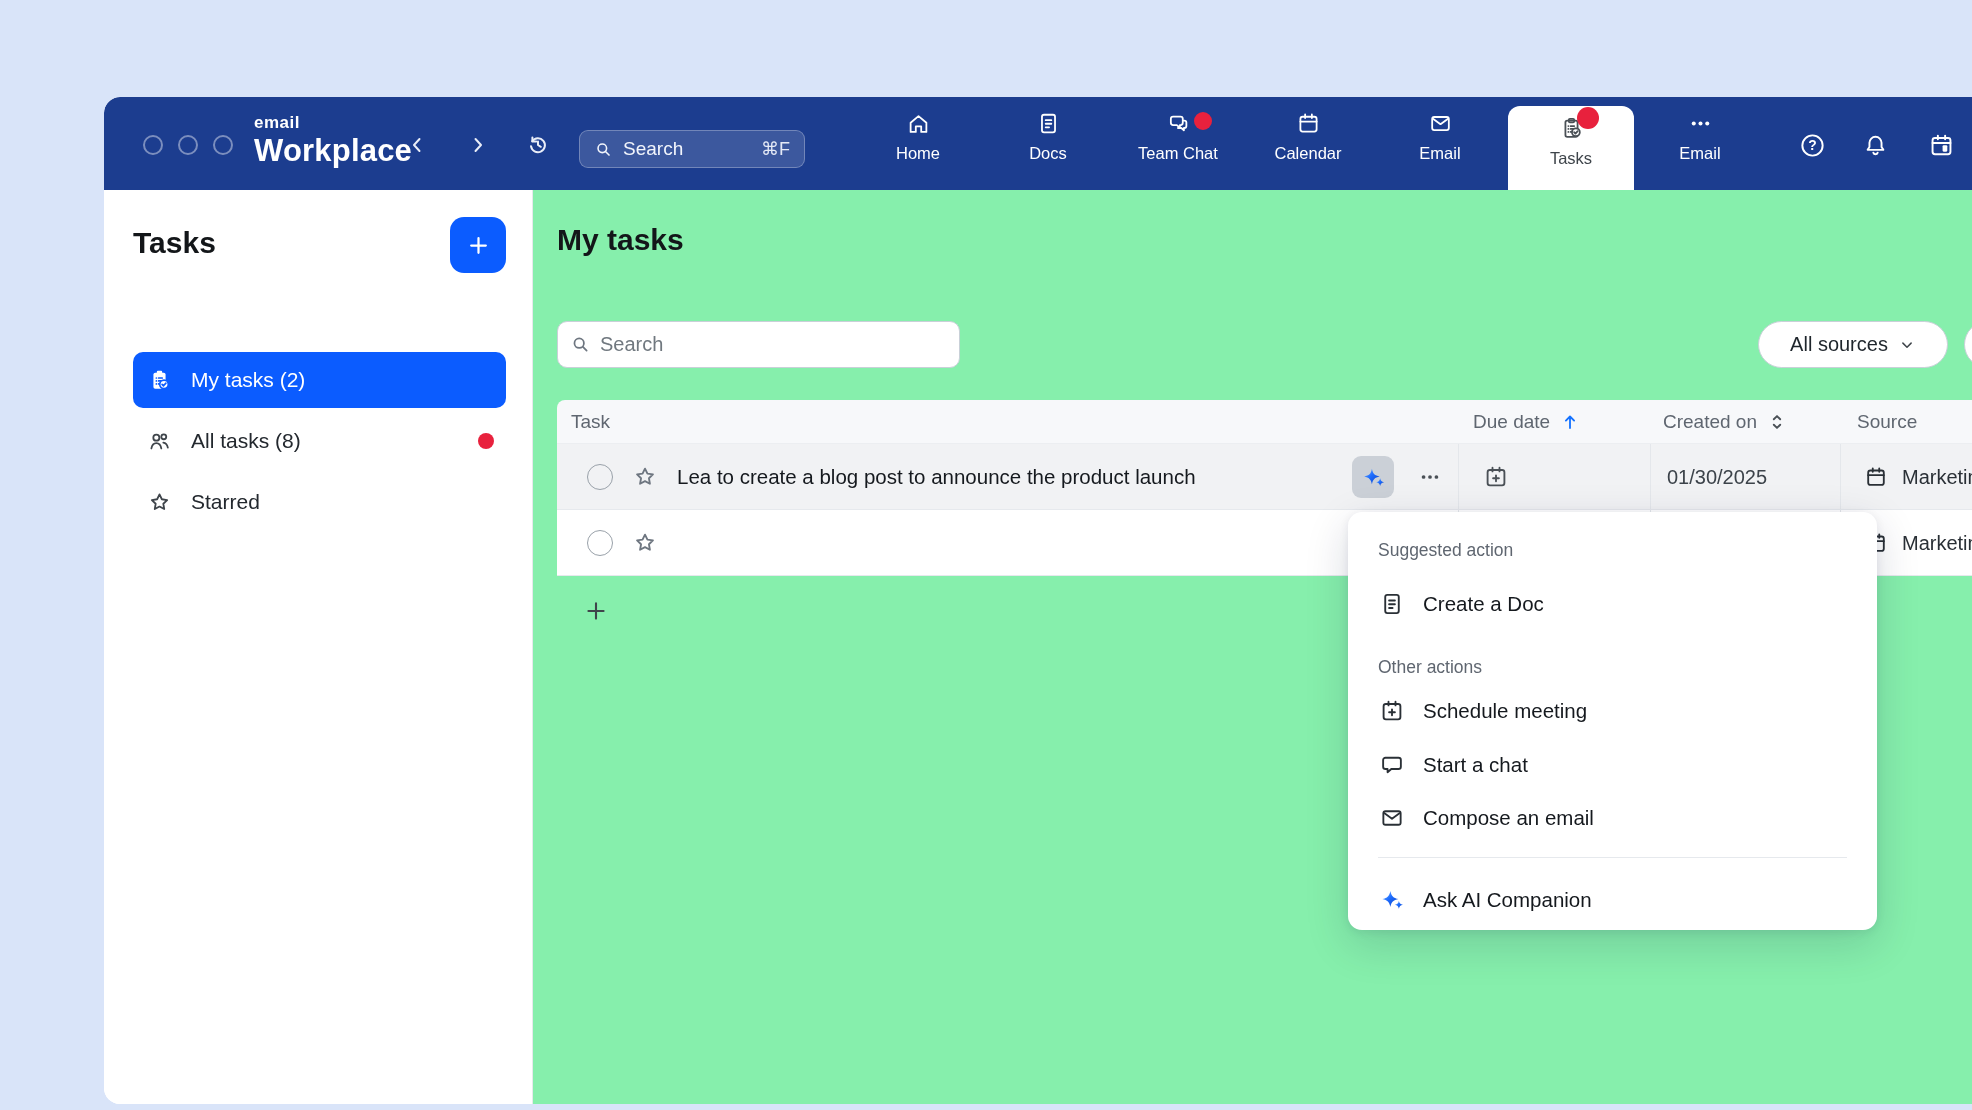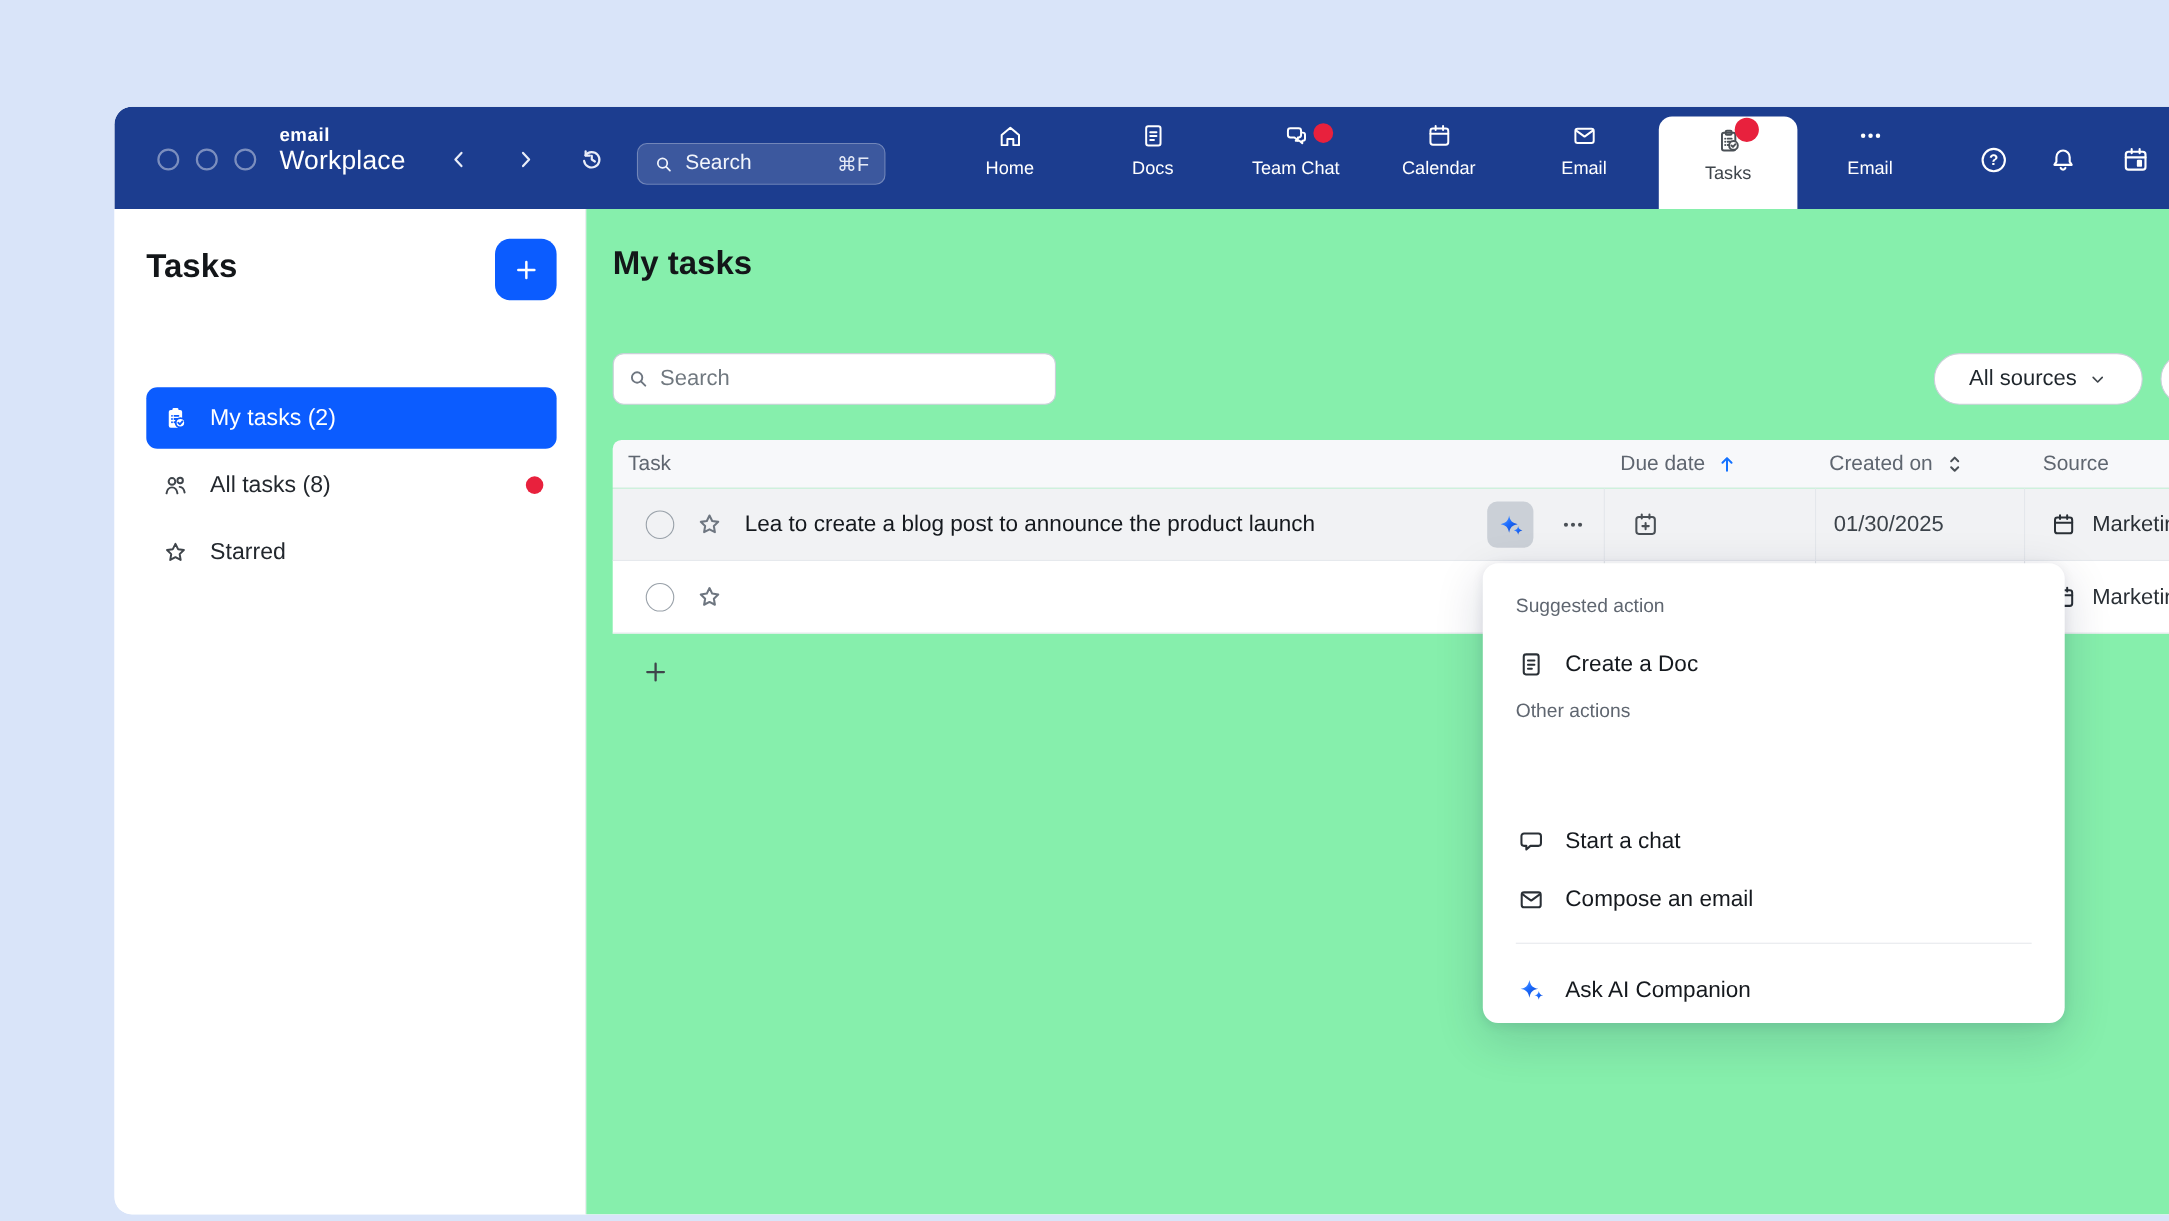--- a/index.html
+++ b/index.html
@@ -12,21 +12,21 @@
   }
   .window {
     position:absolute; left:104px; top:97px; width:1868px; height:1007px;
     background:#fff; border-radius:16px 0 0 16px; overflow:hidden;
   }
   
   .navbar { position:absolute; left:0; top:0; width:1868px; height:93px; background:#1C3D8F; border-radius:16px 0 0 0; }
   .tl-dot { position:absolute; top:38px; width:20px; height:20px; border-radius:50%; border:2px solid rgba(255,255,255,.42); }
   .logo { position:absolute; left:150px; top:17px; color:#fff; line-height:1; }
   .logo .zm { font-size:17px; font-weight:700; letter-spacing:.5px; }
-  .logo .wp { font-size:24px; font-weight:400; margin-top:4px; letter-spacing:.2px; }
+  .logo .wp { font-size:31px; font-weight:700; margin-top:4px; letter-spacing:.2px; }
   .nav-ctl { position:absolute; top:33px; width:30px; height:30px; display:flex; align-items:center; justify-content:center; }
   .nav-ctl svg { width:24px; height:24px; stroke:#E9EDF8; fill:none; stroke-width:2; stroke-linecap:round; stroke-linejoin:round; }
   .searchpill {
     position:absolute; left:475px; top:33px; width:226px; height:38px;
     background:rgba(255,255,255,.14); border:1px solid rgba(255,255,255,.28);
     border-radius:9px; display:flex; align-items:center; padding:0 14px; gap:10px;
     color:#F2F5FC; font-size:19px;
   }
   .searchpill svg { width:19px; height:19px; stroke:#F2F5FC; fill:none; stroke-width:2; stroke-linecap:round; }
   .searchpill .sc { margin-left:auto; font-size:18px; color:#E4E9F6; }
@@ -381,22 +381,29 @@
     <div class="menu-label" style="top:20px">Suggested action</div>
 
     <div class="menu-item" style="top:65px">
       <svg viewBox="0 0 24 24">
           <rect x="6.2" y="4.2" width="11.6" height="15.6" rx="1.8"></rect>
           <path d="M9.5 9h5M9.5 12.2h5M9.5 15.4h3"></path>
         </svg>
       <span>Create a Doc</span>
     </div>
 
-    <div class="menu-label" style="top:116px">Other actions</div>
-
+    <div class="menu-label" style="top:137px">Other actions</div>
+
+    <div class="menu-item" style="top:172px">
+      <svg viewBox="0 0 24 24">
+          <rect x="4.8" y="6" width="14.4" height="13.2" rx="2"></rect>
+          <path d="M9 4v3.2M15 4v3.2M12 10.6v5M9.5 13.1h5"></path>
+        </svg>
+      <span>Schedule meeting</span>
+    </div>
     <div class="menu-item" style="top:226px">
       <svg viewBox="0 0 24 24">
           <path d="M6.4 5.8h11.2a2 2 0 0 1 2 2v5.6a2 2 0 0 1-2 2h-6.2l-3.2 2.8v-2.8H6.4a2 2 0 0 1-2-2V7.8a2 2 0 0 1 2-2z"></path>
         </svg>
       <span>Start a chat</span>
     </div>
     <div class="menu-item" style="top:279px">
       <svg viewBox="0 0 24 24">
           <rect x="4.6" y="6.2" width="14.8" height="11.6" rx="1.8"></rect>
           <path d="M5.6 8 12 12.6 18.4 8"></path>

